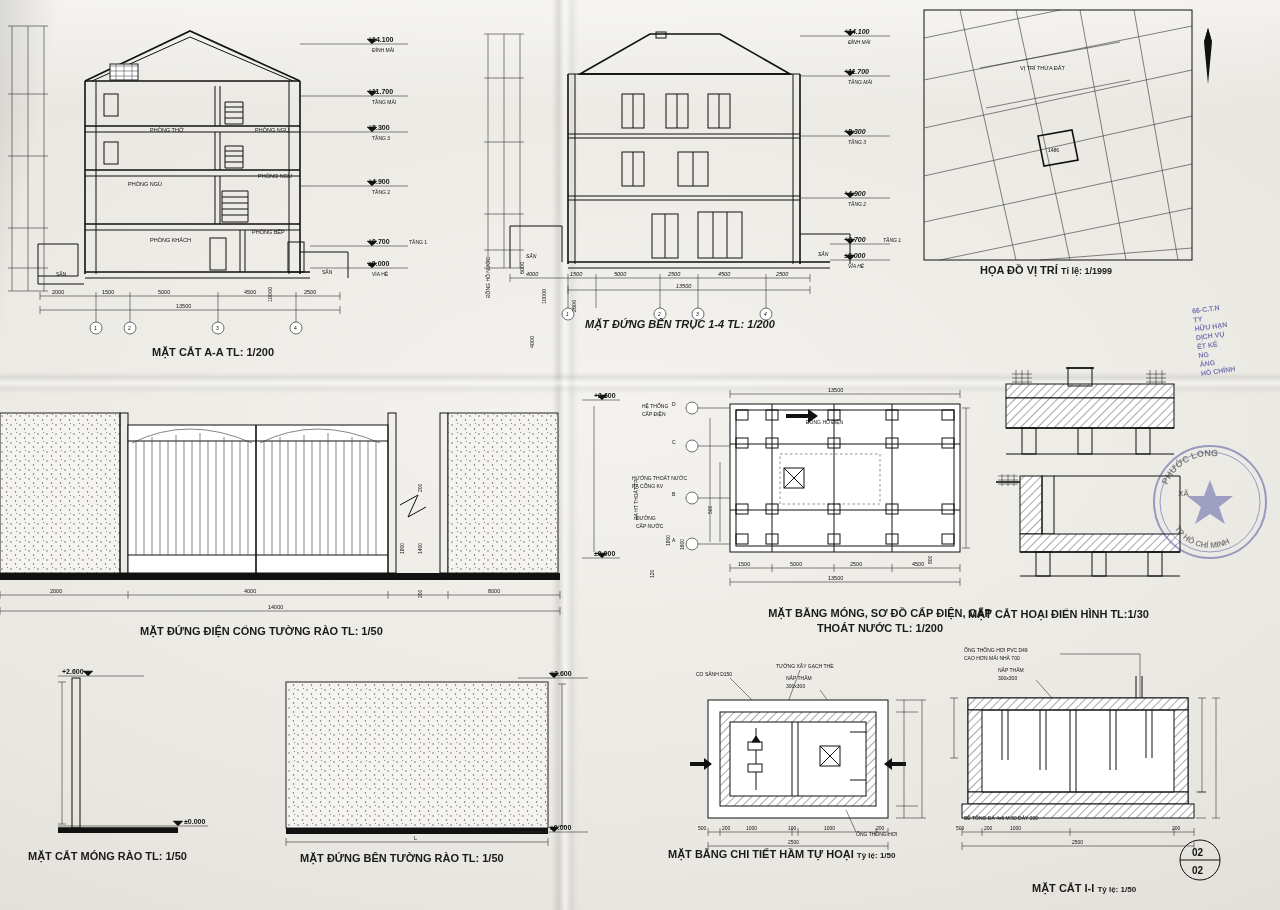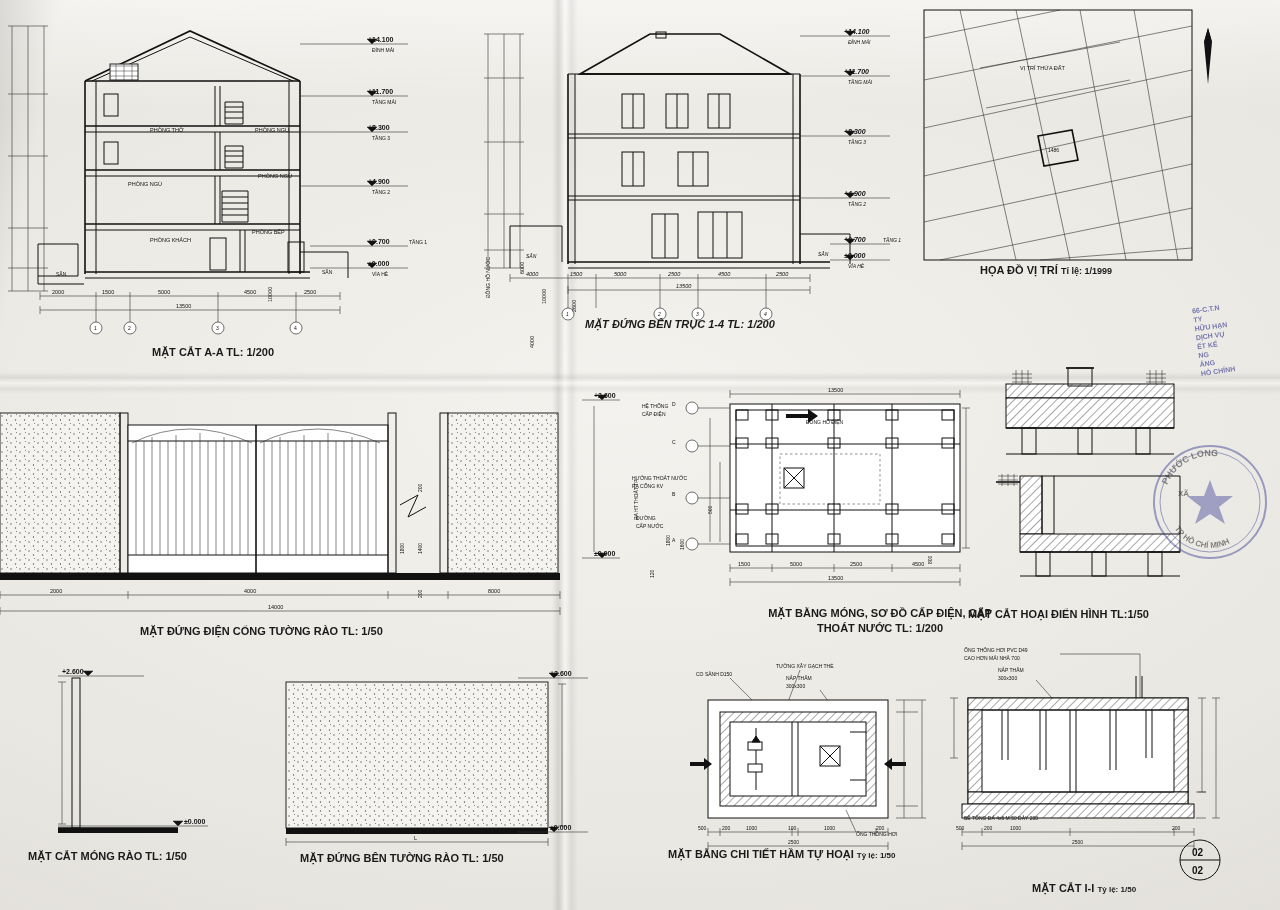--- a/index.html
+++ b/index.html
@@ -592,21 +592,21 @@
         <path d="M60 80 L220 80" class="ln2"></path>
         <rect x="76" y="80" width="14" height="24" class="ln" fill="#fff"></rect>
         <rect x="132" y="80" width="14" height="24" class="ln" fill="#fff"></rect>
         <rect x="188" y="80" width="14" height="24" class="ln" fill="#fff"></rect>
         <path d="M60 104 L220 104" class="ln"></path>
         <path d="M94 4 L220 4 L220 62" class="ln"></path>
       </g>
     </svg>
     <div class="cap" style="left:8px;top:248px;">
       <span>MẶT CẮT HOẠI ĐIỂN HÌNH</span>
-      <span>TL:1/50</span>
+      <span>TL:1/30</span>
     </div>
   </div>
 
   <div class="panel" style="left:28px;top:660px;">
     <svg width="230" height="200">
       <g class="thin">
         <line x1="30" y1="16" x2="116" y2="16"></line>
         <path d="M60 16 l-5 -5 l10 0 z" fill="#111"></path>
         <line x1="30" y1="166" x2="180" y2="166"></line>
         <path d="M150 166 l-5 -5 l10 0 z" fill="#111"></path>

